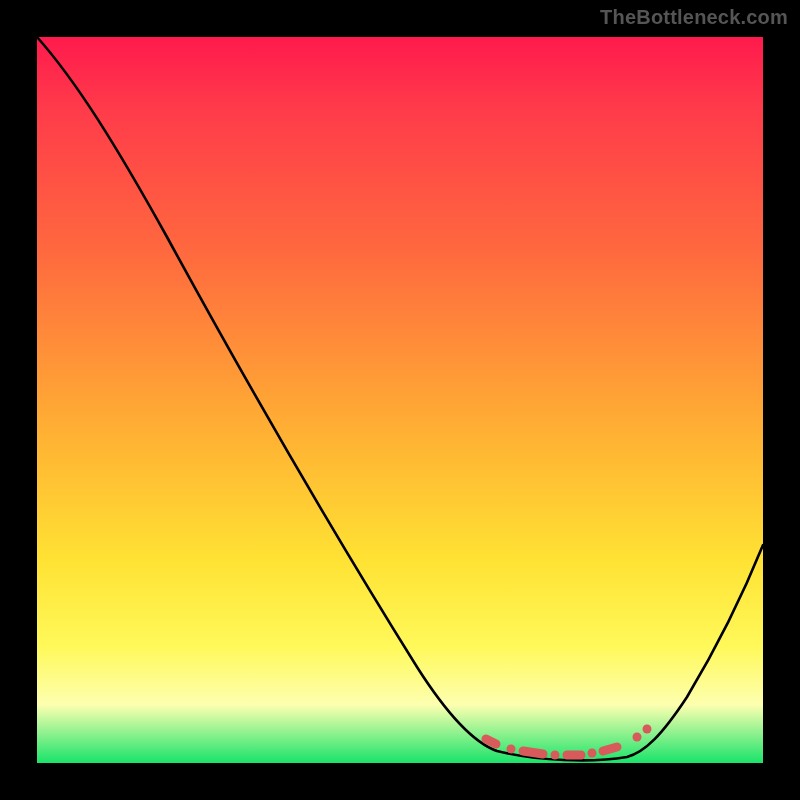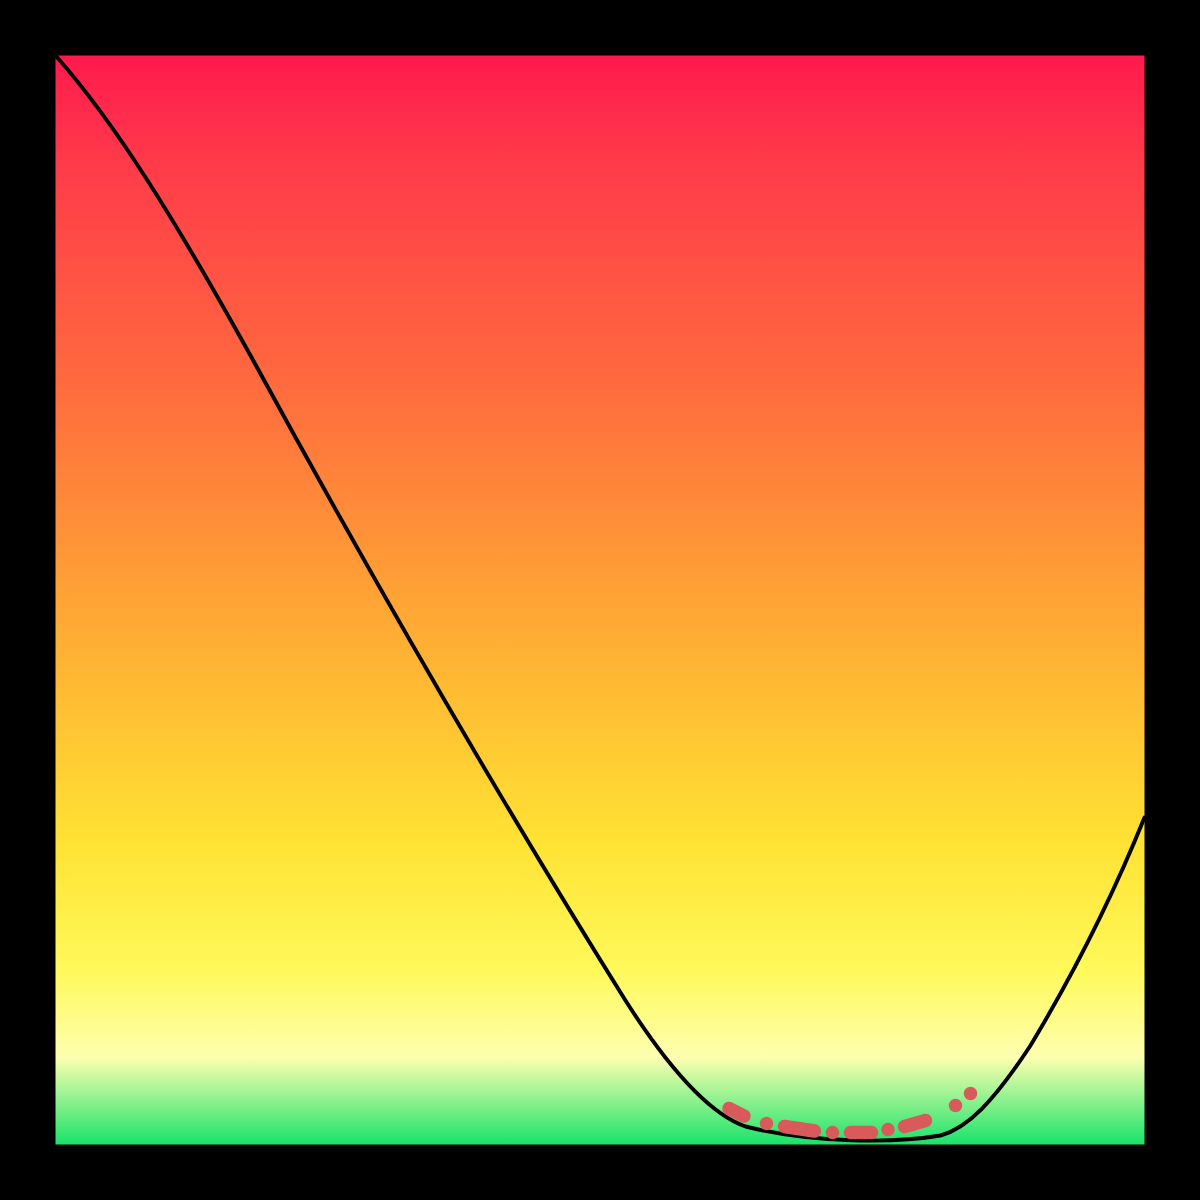--- a/index.html
+++ b/index.html
@@ -71,20 +71,21 @@
   }
   .dots circle {
     fill: #d95a5a;
   }
 </style>
 </head>
 <body>
 
 <div class="frame">
 
+  <div class="watermark">TheBottleneck.com</div>
 
   <div class="plot"></div>
 
   <svg class="curve" viewBox="0 0 726 726">
 
     <path class="curve-path" d="M 0 0
              C 40 45, 80 110, 130 200
              C 190 310, 280 470, 380 630
              C 415 685, 440 707, 460 714
              C 500 724, 555 726, 590 720

